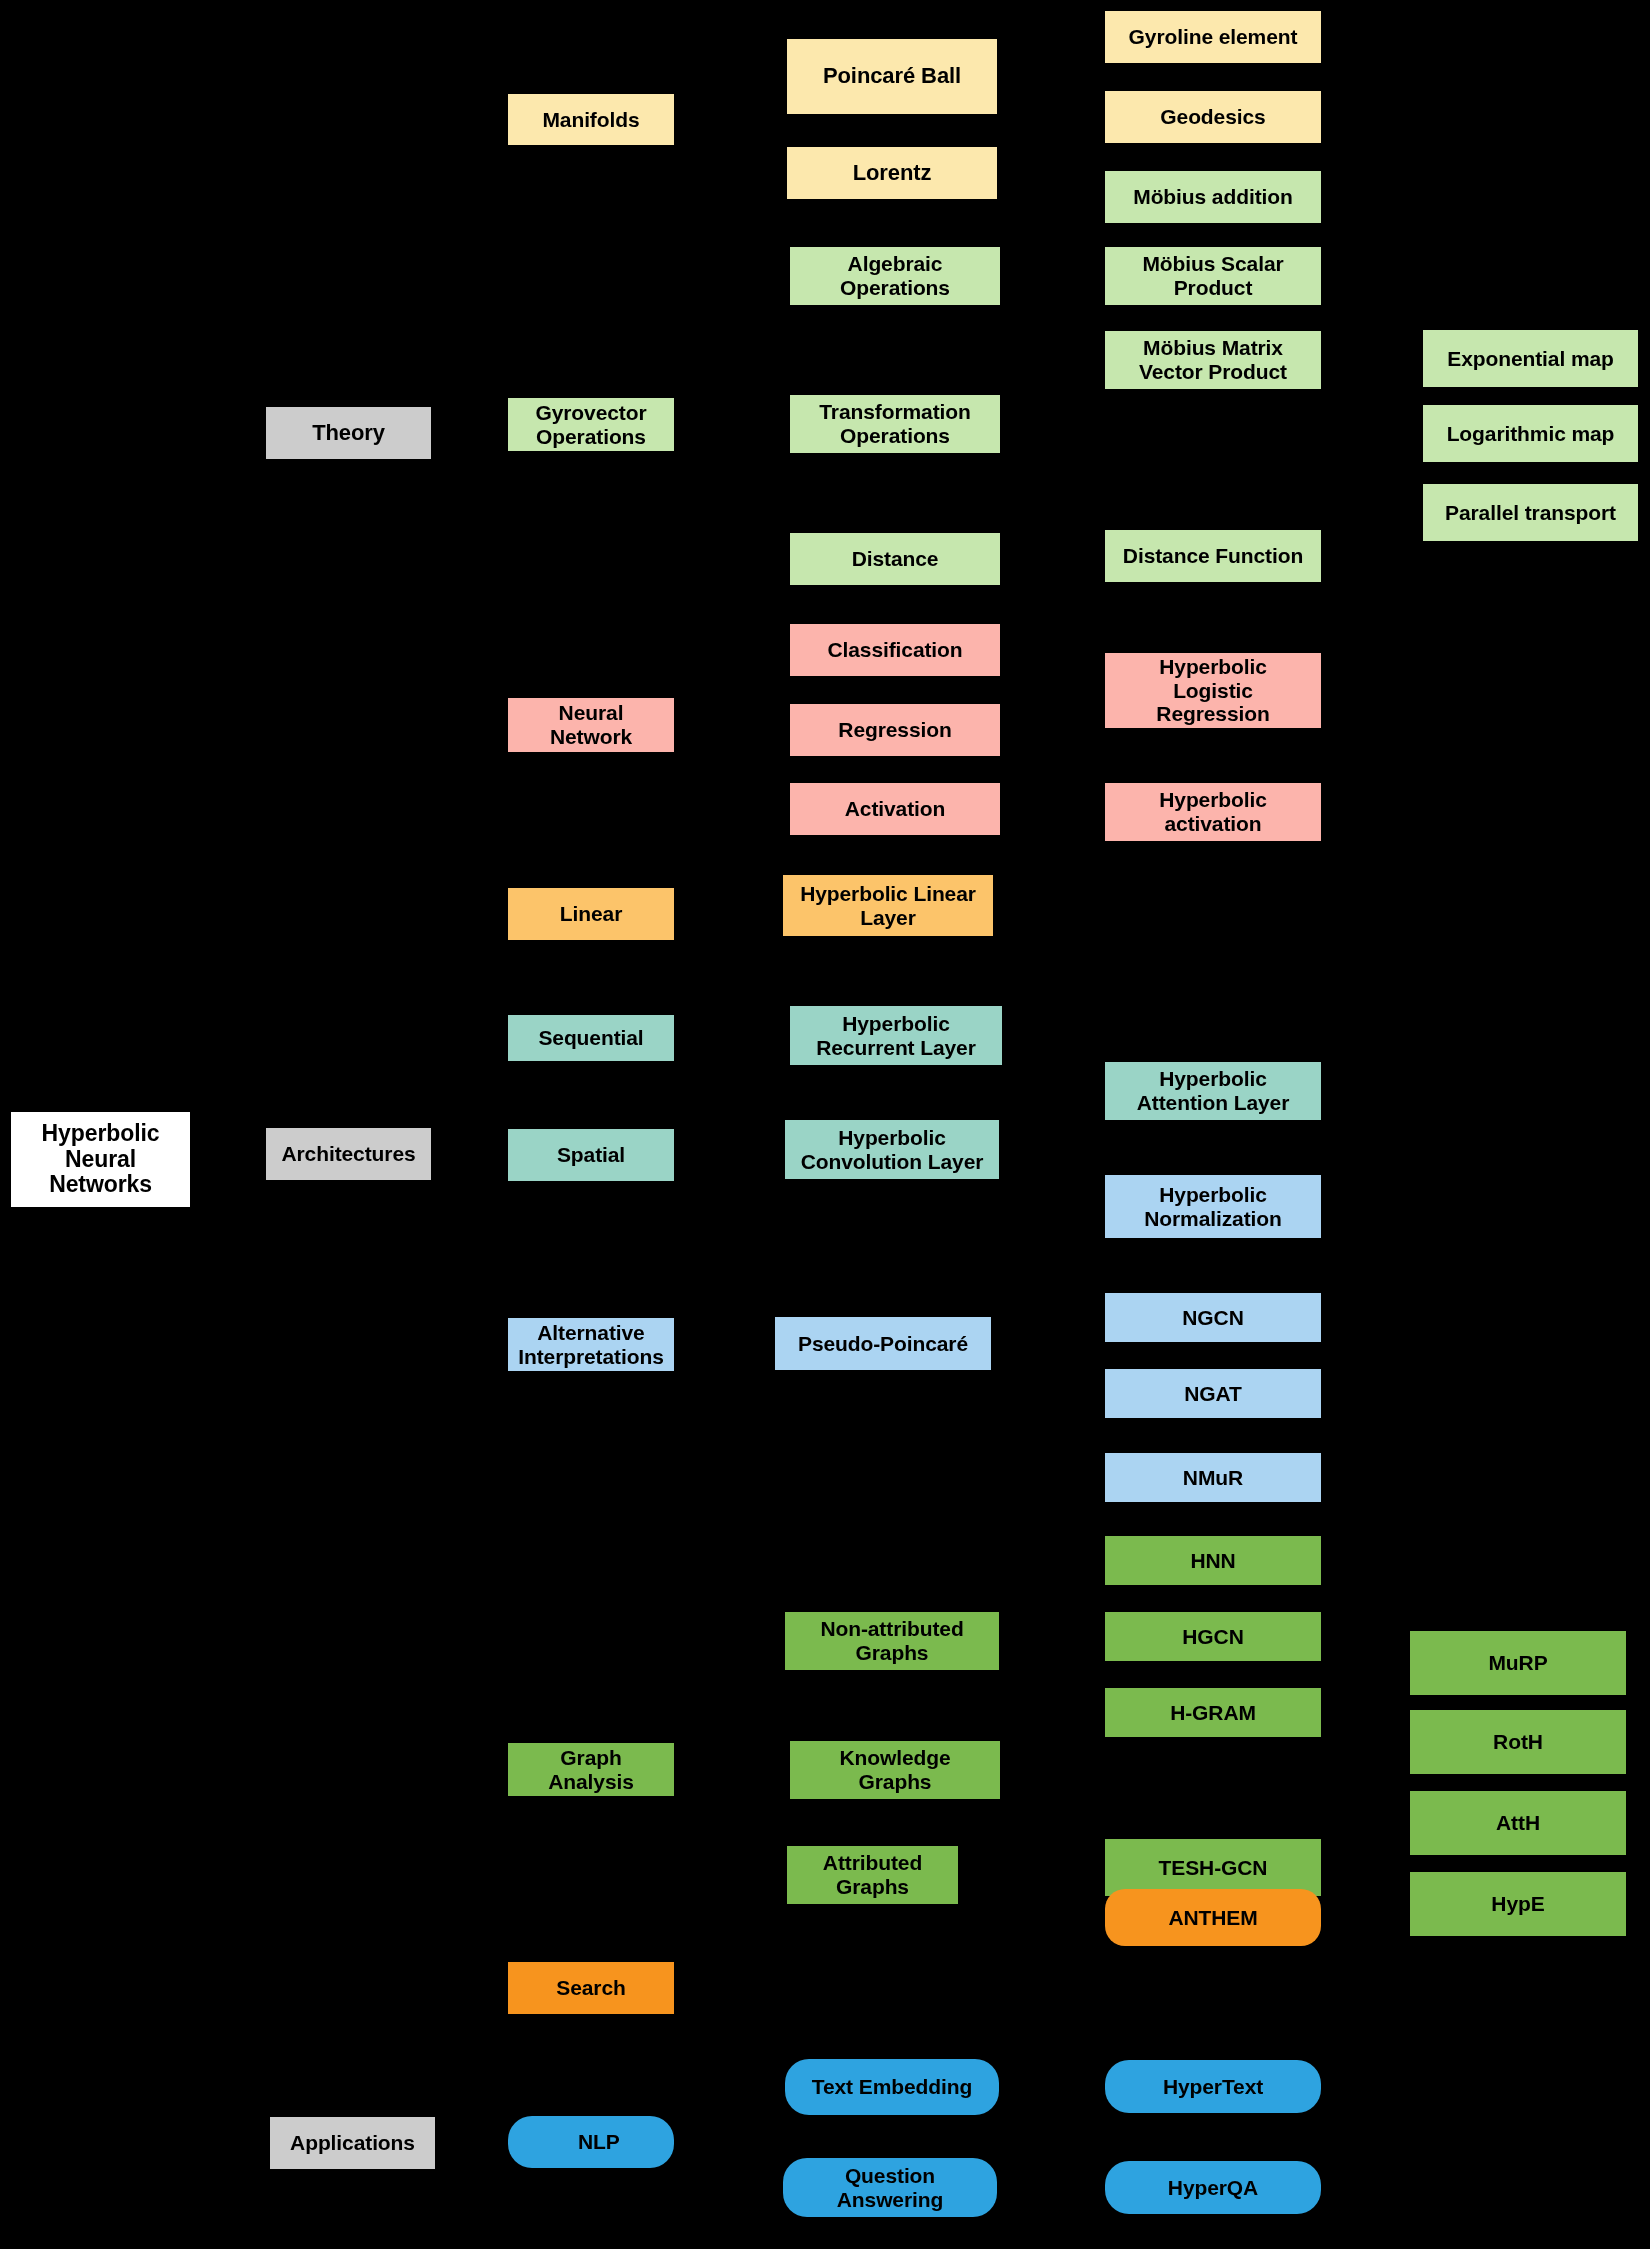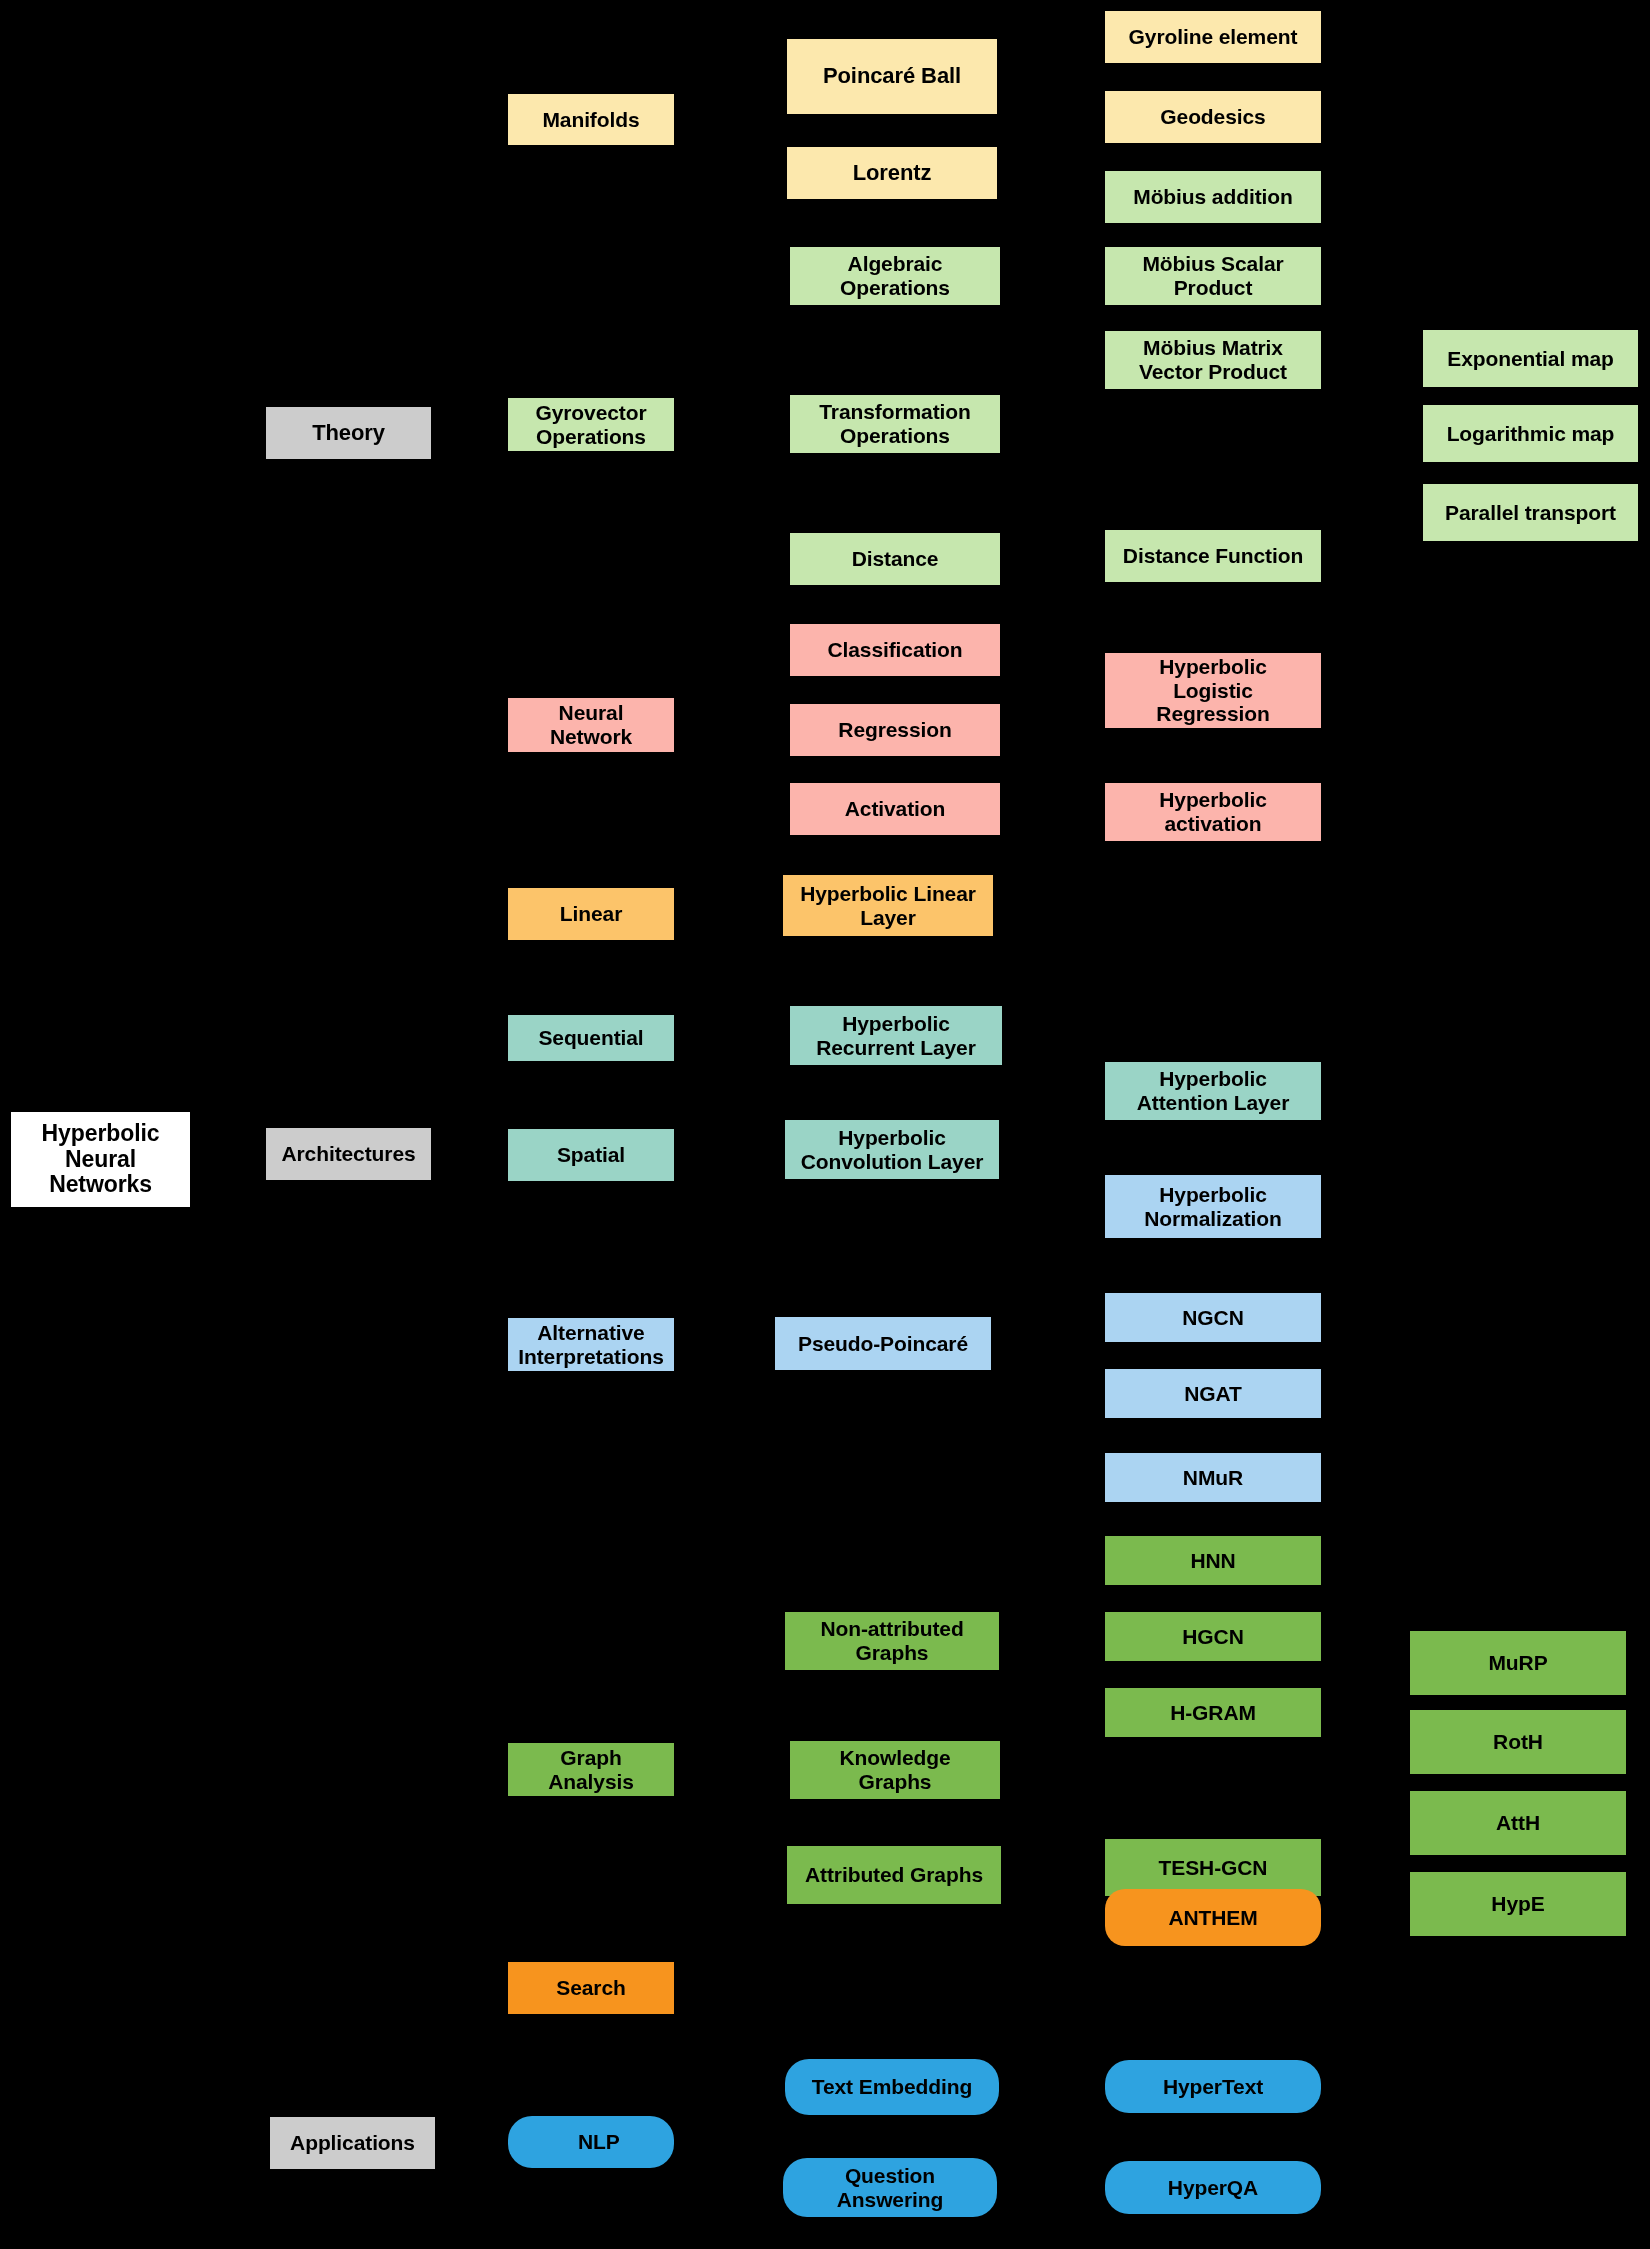--- a/index.html
+++ b/index.html
@@ -76,21 +76,21 @@
 Layer</span></div>
     <div class="node c-teal" style="left: 790px; top: 1006px; width: 212px; height: 59px; font-size: 21px;"><span>Hyperbolic
 Recurrent Layer</span></div>
     <div class="node c-teal" style="left: 785px; top: 1120px; width: 214px; height: 59px; font-size: 21px;"><span>Hyperbolic
 Convolution Layer</span></div>
     <div class="node c-lblue" style="left: 775px; top: 1317px; width: 216px; height: 53px; font-size: 21px;"><span>Pseudo-Poincaré</span></div>
     <div class="node c-green" style="left: 785px; top: 1612px; width: 214px; height: 58px; font-size: 21px;"><span>Non-attributed
 Graphs</span></div>
     <div class="node c-green" style="left: 790px; top: 1741px; width: 210px; height: 58px; font-size: 21px;"><span>Knowledge
 Graphs</span></div>
-    <div class="node c-green" style="left: 787px; top: 1846px; width: 214px; height: 58px; font-size: 21px;"><span>Attributed Graphs</span></div>
+    <div class="node c-green" style="left: 787px; top: 1846px; width: 171px; height: 58px; font-size: 21px;"><span>Attributed Graphs</span></div>
     <div class="node c-blue" style="left: 785px; top: 2059px; width: 214px; height: 56px; font-size: 21px;"><span>Text Embedding</span></div>
     <div class="node c-blue" style="left: 783px; top: 2158px; width: 214px; height: 59px; font-size: 21px;"><span>Question
 Answering</span></div>
     <div class="node c-yellow" style="left: 1105px; top: 11px; width: 216px; height: 52px; font-size: 21px;"><span>Gyroline element</span></div>
     <div class="node c-yellow" style="left: 1105px; top: 91px; width: 216px; height: 52px; font-size: 21px;"><span>Geodesics</span></div>
     <div class="node c-lgreen" style="left: 1105px; top: 171px; width: 216px; height: 52px; font-size: 21px;"><span>Möbius addition</span></div>
     <div class="node c-lgreen" style="left: 1105px; top: 247px; width: 216px; height: 58px; font-size: 21px;"><span>Möbius Scalar
 Product</span></div>
     <div class="node c-lgreen" style="left: 1105px; top: 331px; width: 216px; height: 58px; font-size: 21px;"><span>Möbius Matrix
 Vector Product</span></div>

